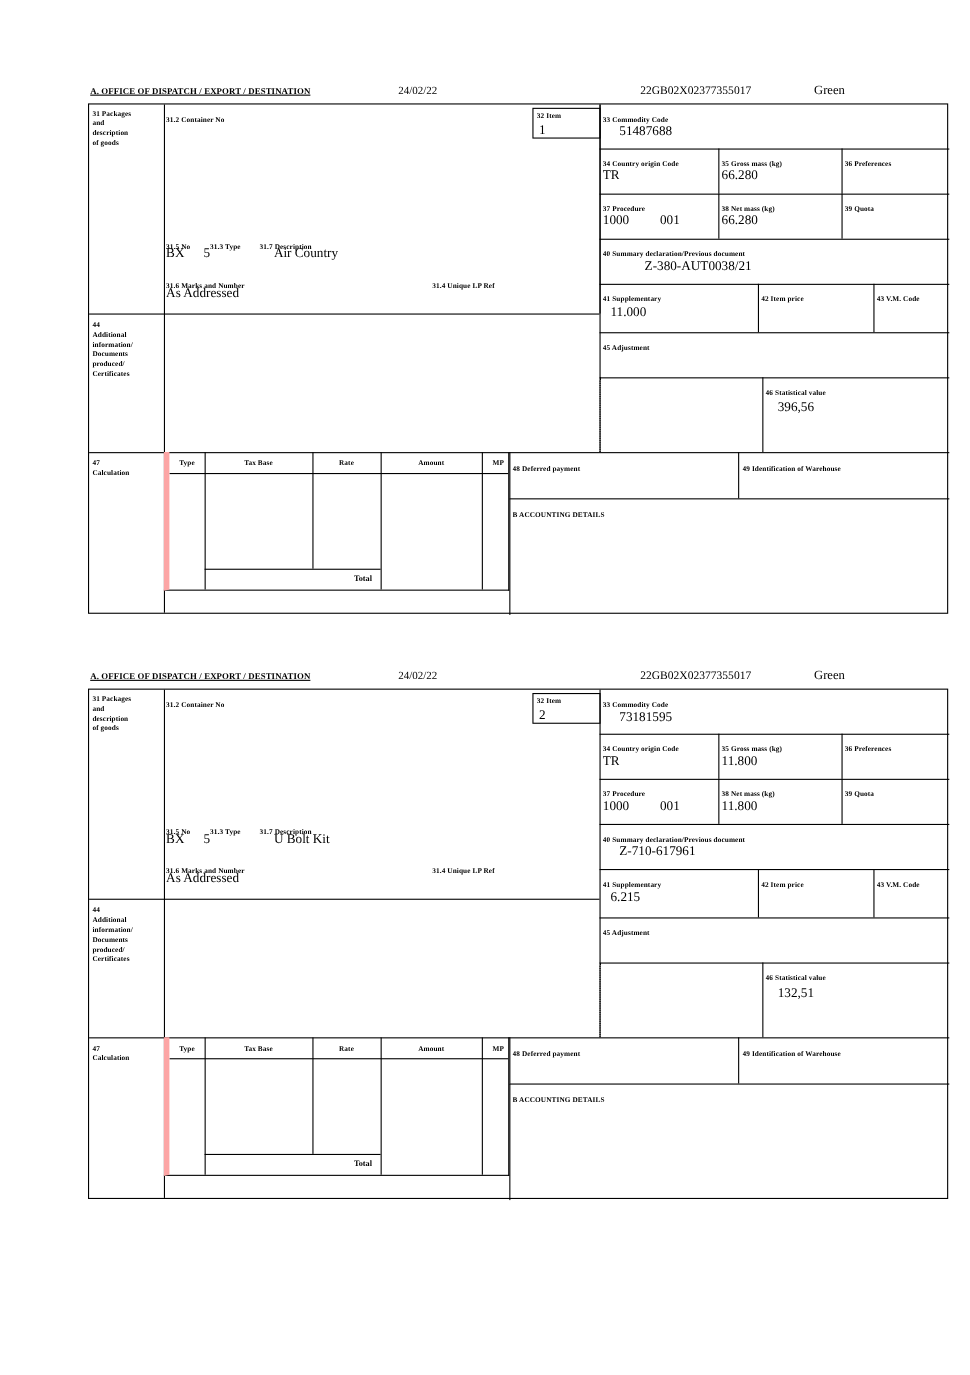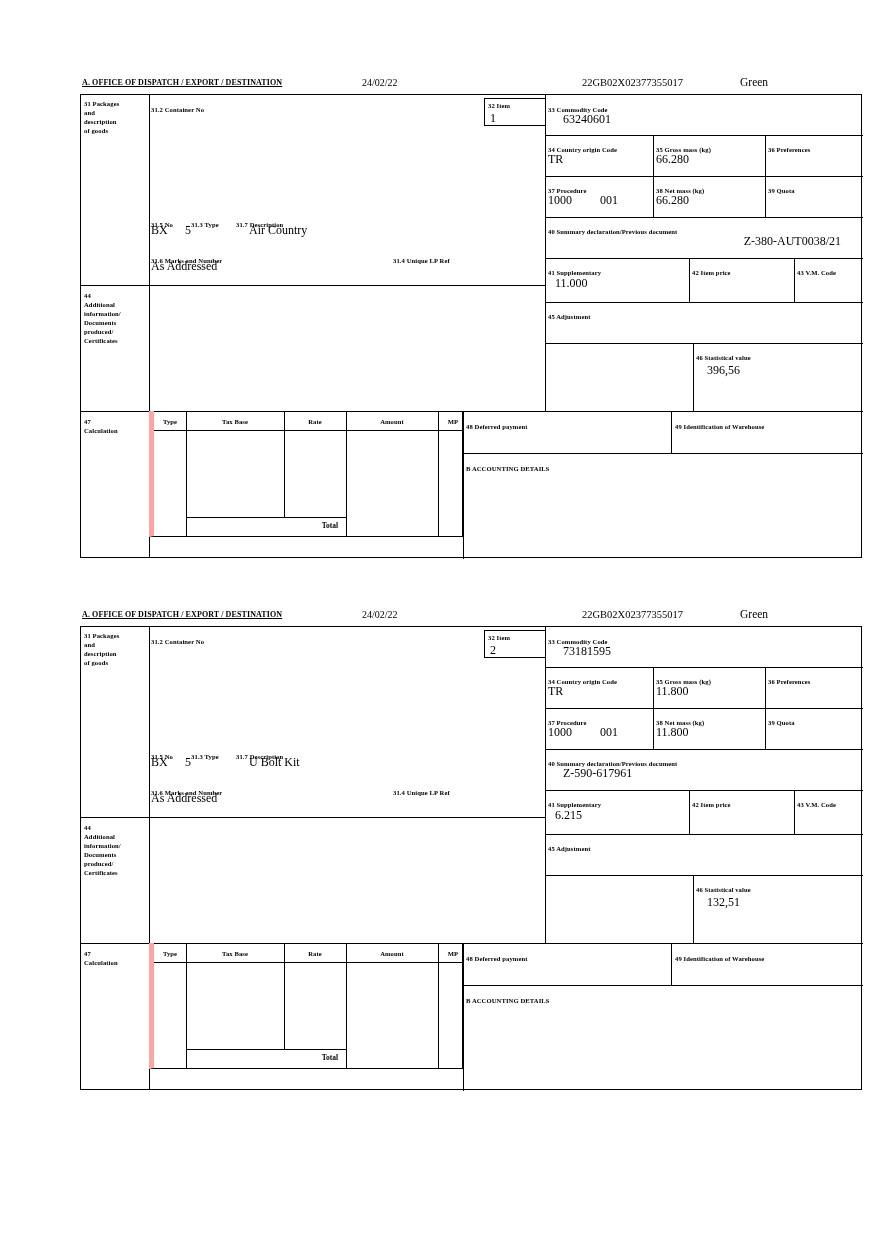--- a/index.html
+++ b/index.html
@@ -185,21 +185,21 @@
         <div class="lbl">Certificates</div>
       </div>
 
       <div class="vline" style="left:464px; top:0px; height:190px;"></div>
 
       <div class="vline" style="left:464px; top:0px; height:316px;"></div>
 
       <div class="cell" style="left:467px; top:3px; width:300px;">
         <span class="lbl">33 Commodity Code</span>
       </div>
-      <div class="cell val big" style="left:482px; top:17px; width:200px;">63240601</div>
+      <div class="cell val big" style="left:482px; top:17px; width:200px;">51487688</div>
       <div class="hline" style="left:464px; top:40px; width:318px;"></div>
 
       <div class="cell" style="left:467px; top:43px; width:120px;">
         <span class="lbl">34 Country origin Code</span>
       </div>
       <div class="cell val big" style="left:467px; top:57px;">TR</div>
       <div class="vline" style="left:572px; top:40px; height:41px;"></div>
       <div class="cell" style="left:575px; top:43px; width:120px;">
         <span class="lbl">35 Gross mass (kg)</span>
       </div>
@@ -224,21 +224,21 @@
       <div class="vline" style="left:684px; top:81px; height:41px;"></div>
       <div class="cell" style="left:687px; top:84px; width:96px;">
         <span class="lbl">39 Quota</span>
       </div>
       <div class="cell val" style="left:687px; top:98px;"></div>
       <div class="hline" style="left:464px; top:122px; width:318px;"></div>
 
       <div class="cell" style="left:467px; top:125px; width:300px;">
         <span class="lbl">40 Summary declaration/Previous document</span>
       </div>
-      <div class="cell val big" style="left:480px; top:139px; width:280px;text-align:right;">Z-380-AUT0038/21</div>
+      <div class="cell val big" style="left:505px; top:139px; width:280px;">Z-380-AUT0038/21</div>
       <div class="hline" style="left:464px; top:163px; width:318px;"></div>
 
       <div class="cell" style="left:467px; top:166px; width:120px;">
         <span class="lbl">41 Supplementary</span>
       </div>
       <div class="cell val big" style="left:474px; top:181px;">11.000</div>
       <div class="vline" style="left:608px; top:163px; height:44px;"></div>
       <div class="cell" style="left:611px; top:166px; width:110px;">
         <span class="lbl">42 Item price</span>
       </div>
@@ -413,21 +413,21 @@
       <div class="vline" style="left:684px; top:81px; height:41px;"></div>
       <div class="cell" style="left:687px; top:84px; width:96px;">
         <span class="lbl">39 Quota</span>
       </div>
       <div class="cell val" style="left:687px; top:98px;"></div>
       <div class="hline" style="left:464px; top:122px; width:318px;"></div>
 
       <div class="cell" style="left:467px; top:125px; width:300px;">
         <span class="lbl">40 Summary declaration/Previous document</span>
       </div>
-      <div class="cell val big" style="left:482px; top:139px; width:280px;">Z-590-617961</div>
+      <div class="cell val big" style="left:482px; top:139px; width:280px;">Z-710-617961</div>
       <div class="hline" style="left:464px; top:163px; width:318px;"></div>
 
       <div class="cell" style="left:467px; top:166px; width:120px;">
         <span class="lbl">41 Supplementary</span>
       </div>
       <div class="cell val big" style="left:474px; top:181px;">6.215</div>
       <div class="vline" style="left:608px; top:163px; height:44px;"></div>
       <div class="cell" style="left:611px; top:166px; width:110px;">
         <span class="lbl">42 Item price</span>
       </div>

